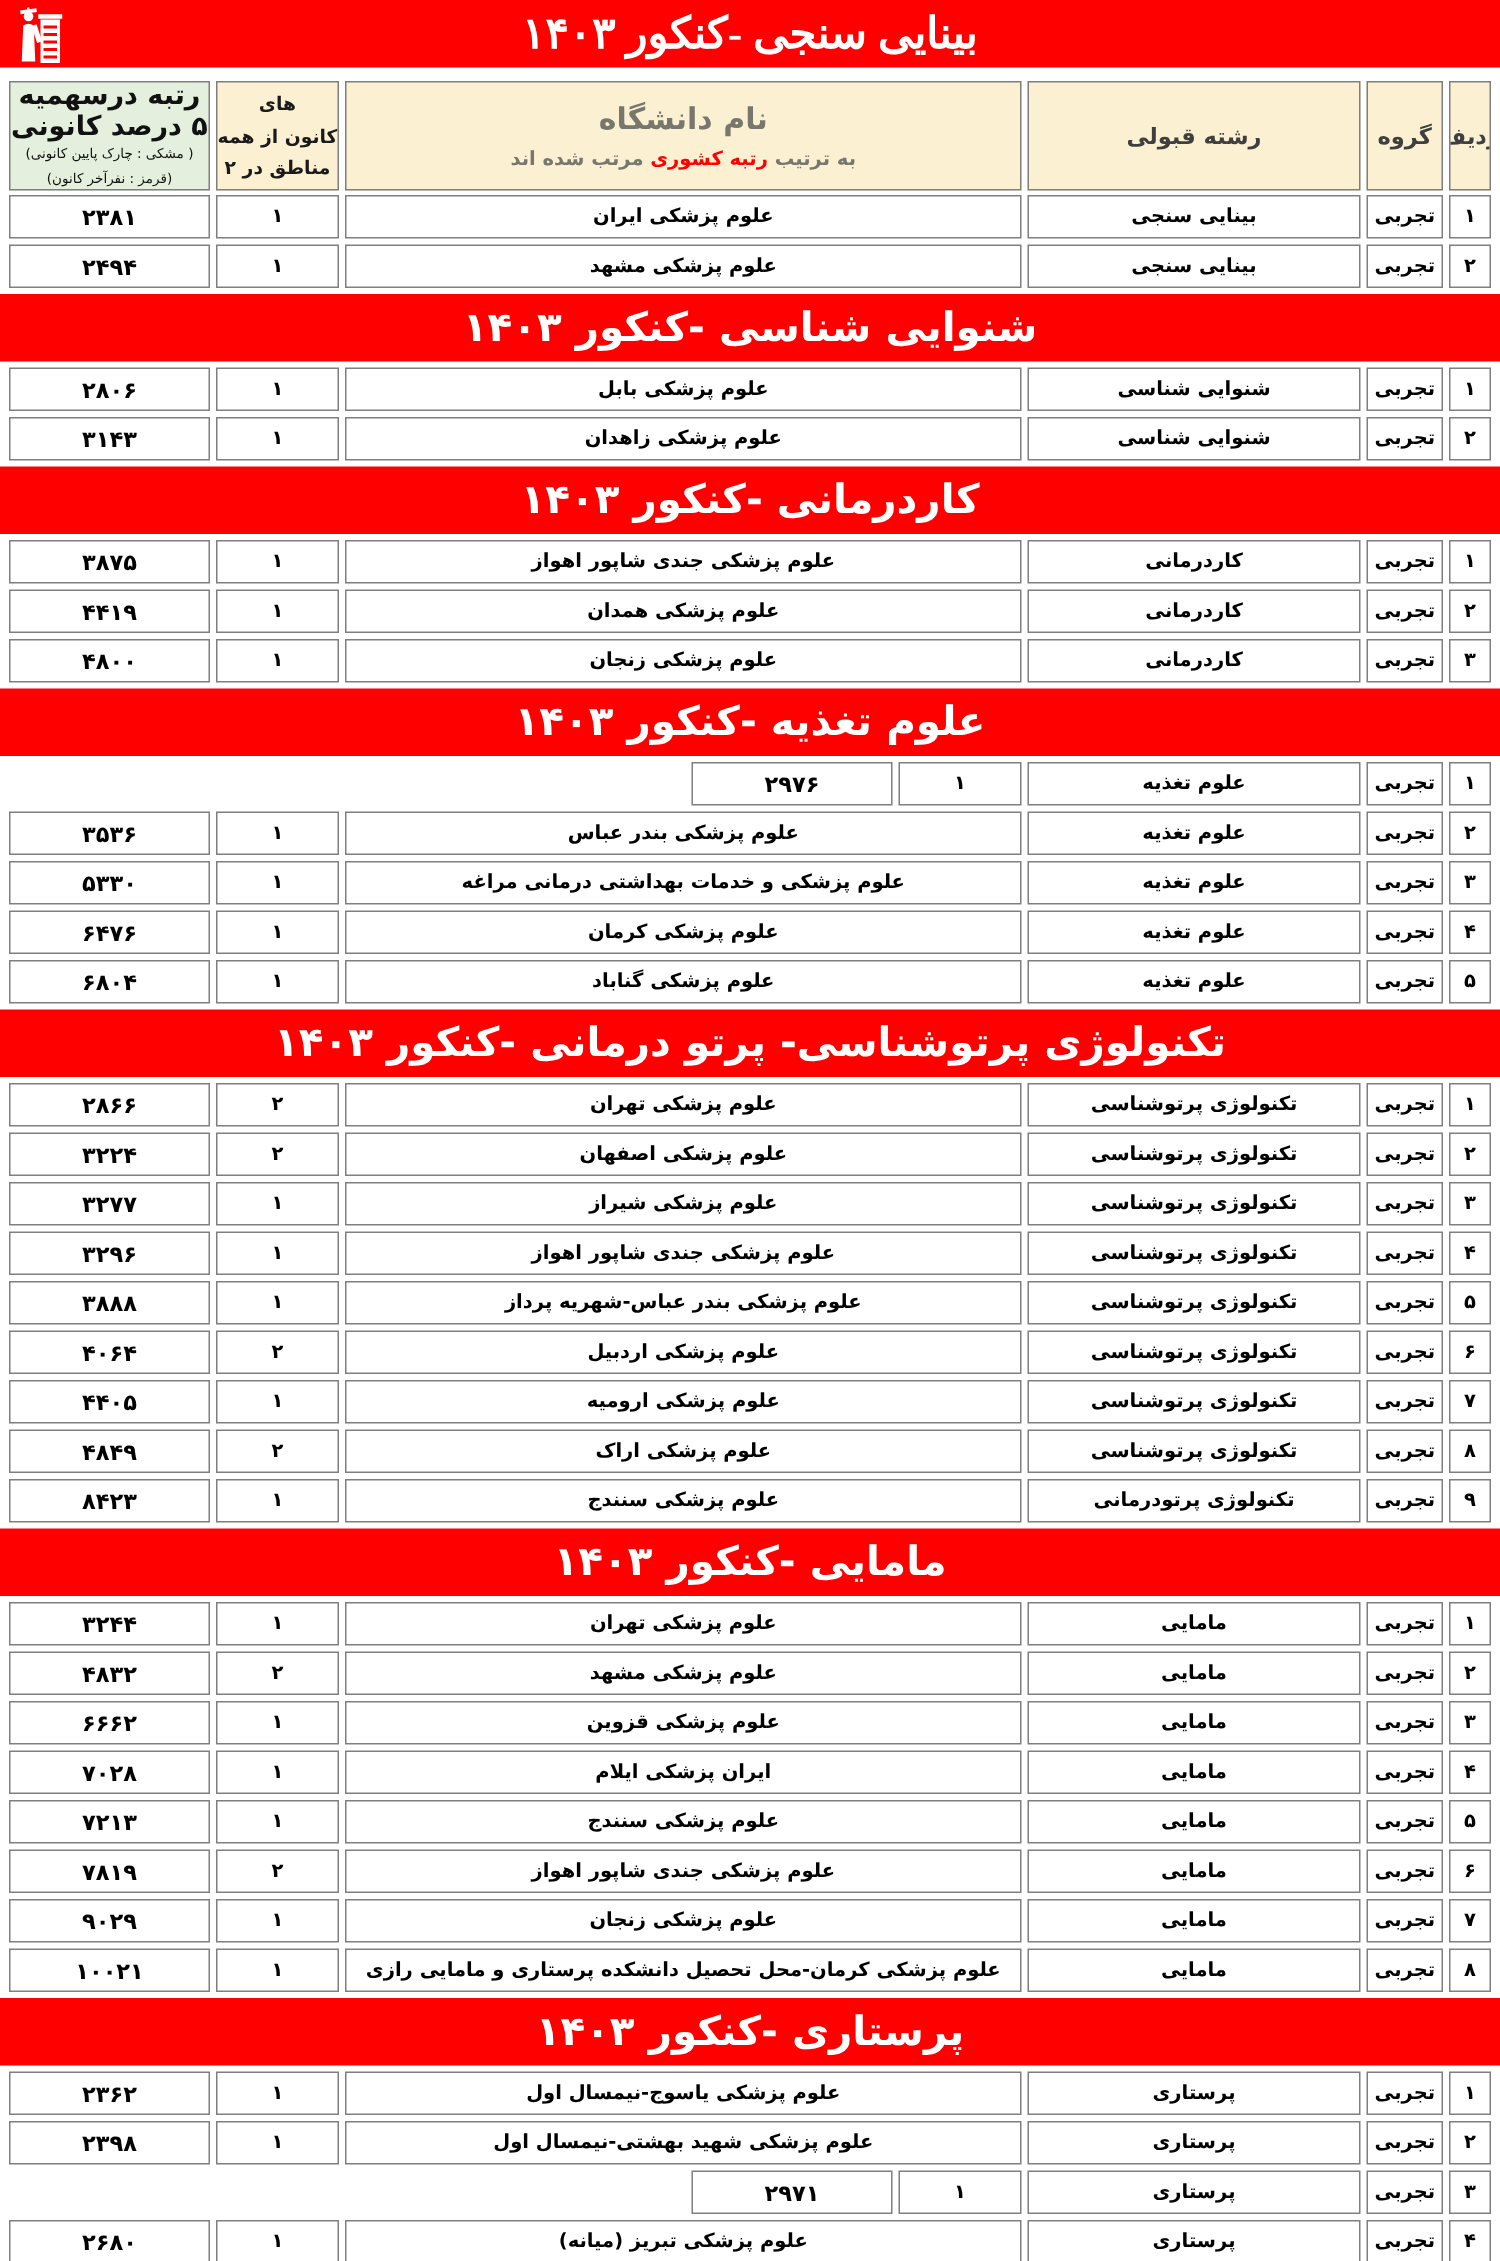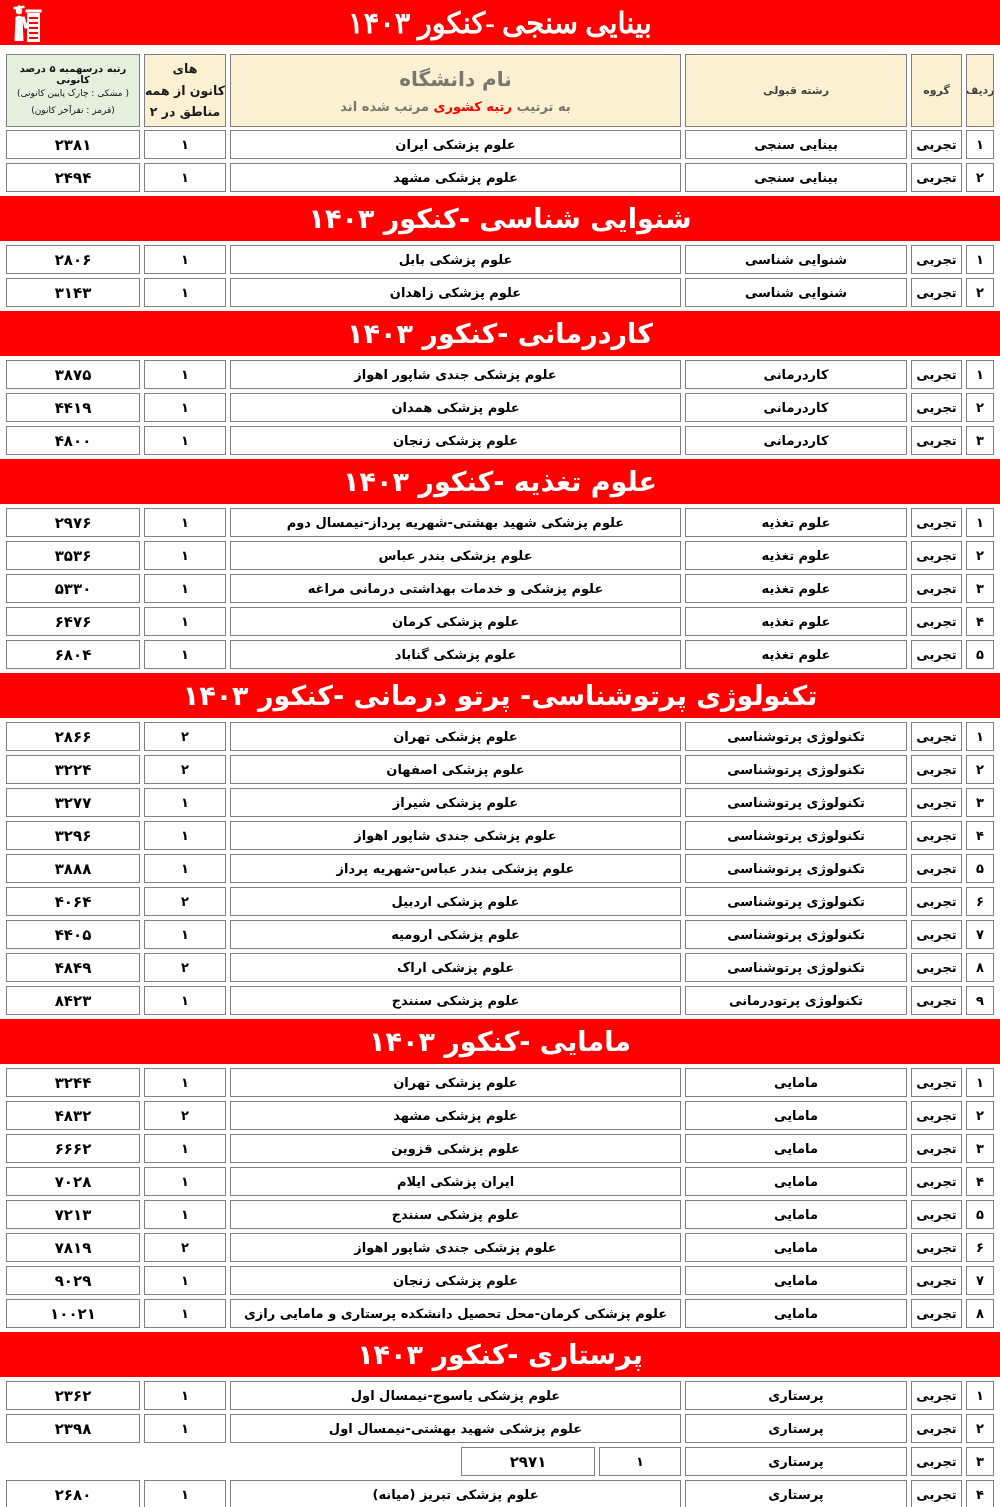--- a/index.html
+++ b/index.html
@@ -53,26 +53,26 @@
   .c-group { width: 51px;  flex: none; }
   .c-major { width: 222px; flex: none; }
   .c-univ  { width: 451px; flex: none; }
   .c-count { width: 82px;  flex: none; }
   .c-rank  { width: 134px; flex: none; }
 
   
   .table-header { margin-bottom: 3px; }
   .table-header .cell { height: 73px; background: #fcf0d2; }
   .table-header .c-rank { background: #e4f0dd; }
-  .hdr-dark { color: #3f3f3f; font-weight: bold; font-size: 11px; }
+  .hdr-dark { color: #3f3f3f; font-weight: bold; font-size: 15px; }
   .hdr-univ-l1 { color: #77776e; font-weight: bold; font-size: 20px; margin-bottom: 8px; }
   .hdr-univ-l2 { color: #77776e; font-weight: bold; font-size: 13px; }
   .hdr-univ-l2 .red-word { color: #fe0000; }
   .hdr-count { color: #1a1a1a; font-weight: bold; font-size: 12.5px; line-height: 1.75; }
-  .hdr-rank-l1 { color: #111111; font-weight: bold; font-size: 10px; margin-bottom: 0; }
+  .hdr-rank-l1 { color: #111111; font-weight: bold; font-size: 18px; margin-bottom: 0; }
   .hdr-rank-sub { color: #111111; font-weight: normal; font-size: 9px; line-height: 1.8; }
 
   
   .row { height: 29px; margin-bottom: 4px; }
   .row .cell { height: 29px; font-weight: bold; font-size: 13px; color: #000000; }
   .row .c-univ { font-size: 13px; }
   .row .c-rank { font-size: 15px; letter-spacing: 1px; }
   .rank-red  { color: #ee1c25; }
   .rank-blue { color: #1c75bc; }
 </style>
@@ -194,21 +194,20 @@
   </div>
 
   <div class="section-bar">
     <span>علوم تغذیه  -کنکور ۱۴۰۳</span>
   </div>
 
   <div class="grid row">
     <div class="cell c-row">۱</div>
     <div class="cell c-group">تجربی</div>
     <div class="cell c-major">علوم تغذیه</div>
-    <div class="cell c-univ">علوم پزشکی شهید بهشتی-شهریه پرداز-نیمسال دوم</div>
     <div class="cell c-count">۱</div>
     <div class="cell c-rank rank-red">۲۹۷۶</div>
   </div>
 
   <div class="grid row">
     <div class="cell c-row">۲</div>
     <div class="cell c-group">تجربی</div>
     <div class="cell c-major">علوم تغذیه</div>
     <div class="cell c-univ">علوم پزشکی بندر عباس</div>
     <div class="cell c-count">۱</div>

